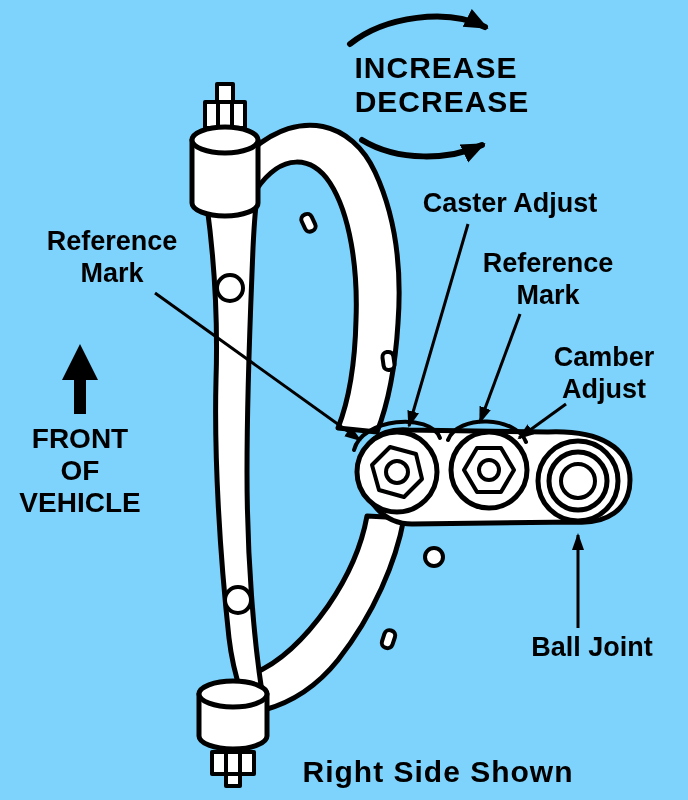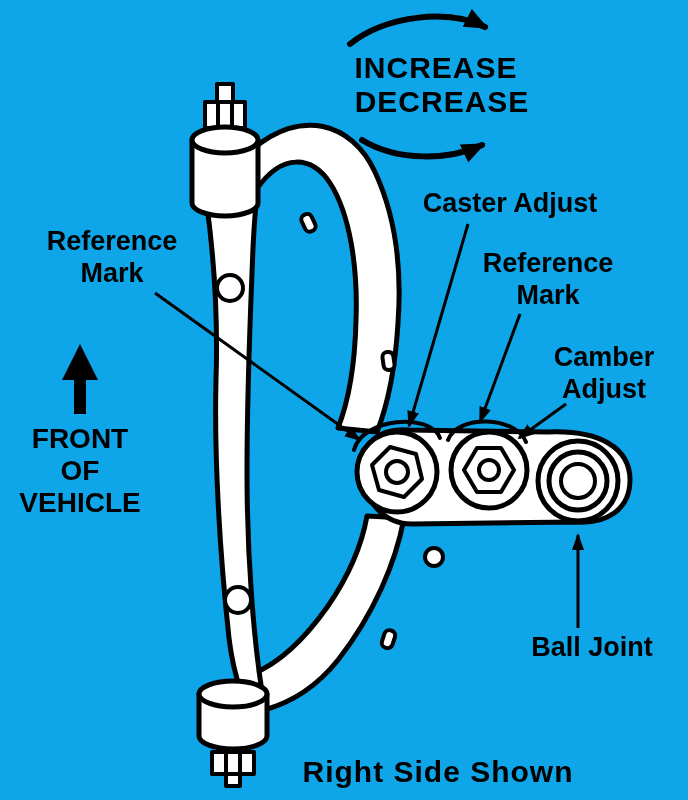--- a/index.html
+++ b/index.html
@@ -7,21 +7,21 @@
     padding: 0;
     background: #ffffff;
     width: 688px;
     height: 800px;
     overflow: hidden;
   }
   .stage {
     position: relative;
     width: 688px;
     height: 800px;
-    background: #0ea5e9;
+    background: #7dd3fc;
   }
   svg { display: block; }
   text {
     font-family: "Liberation Sans", sans-serif;
     font-weight: bold;
     fill: #000000;
   }
   .t30 { font-size: 30px; letter-spacing: 1px; }
   .t28 { font-size: 28px; }
   .t27 { font-size: 27px; }

